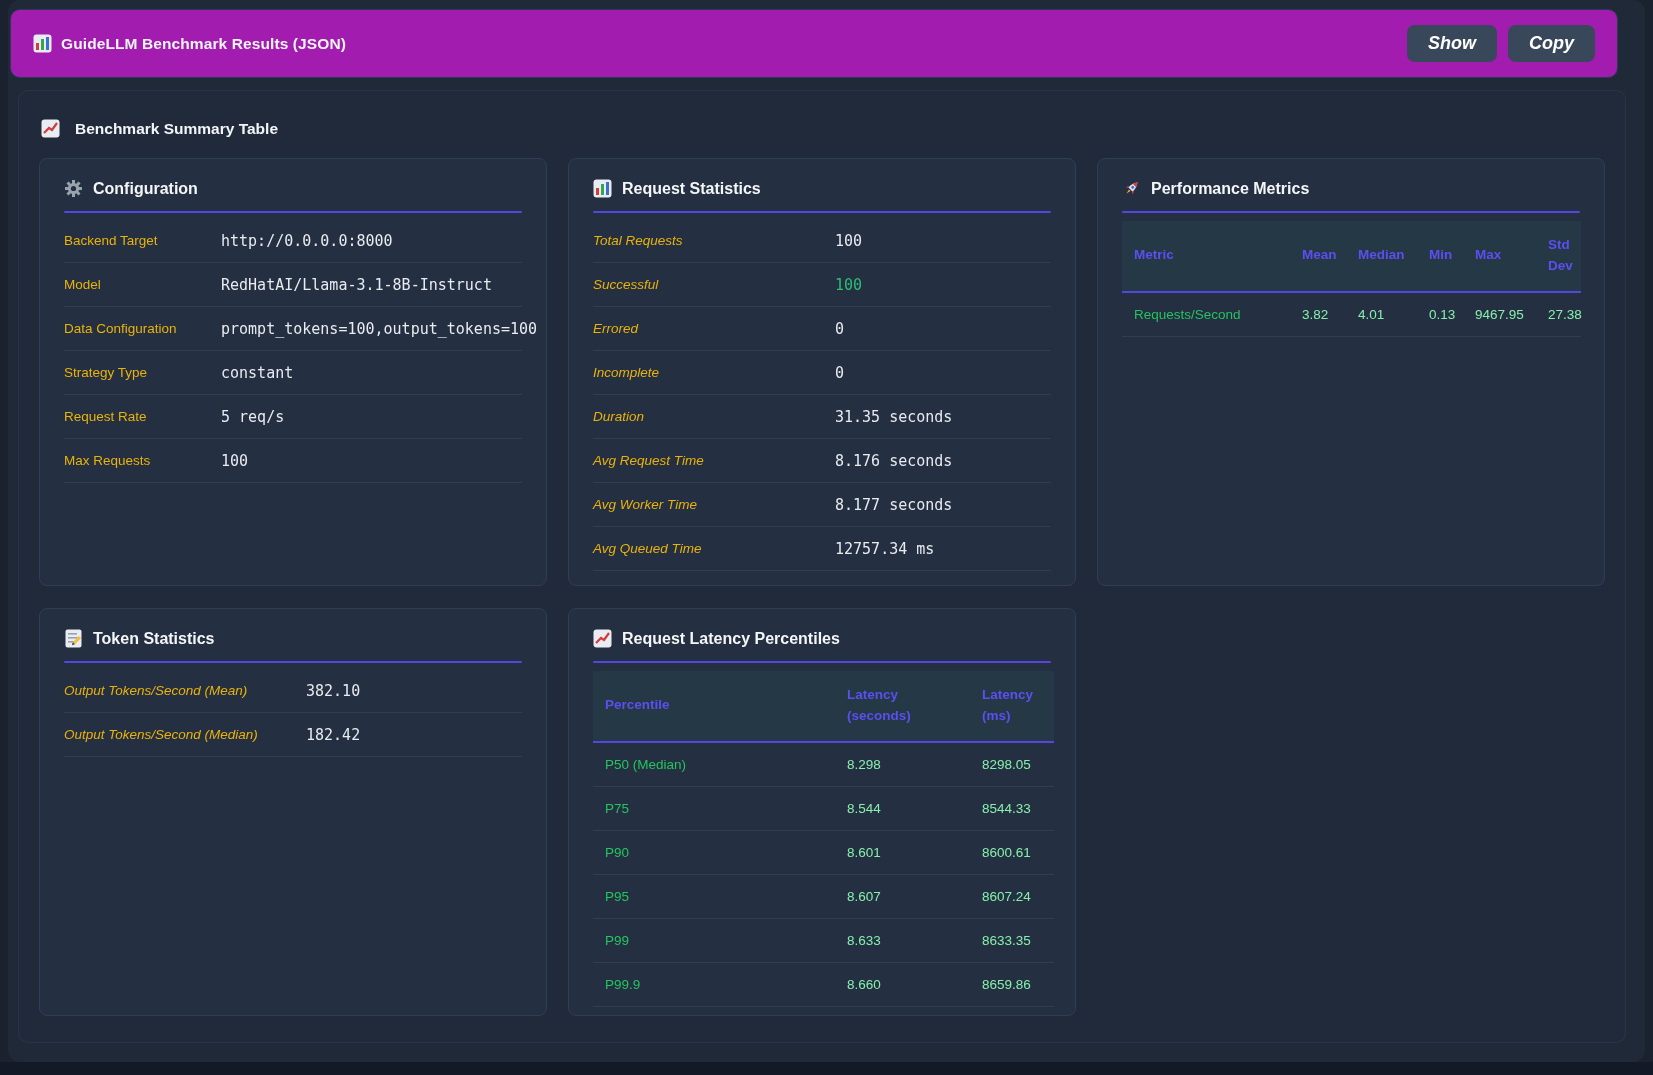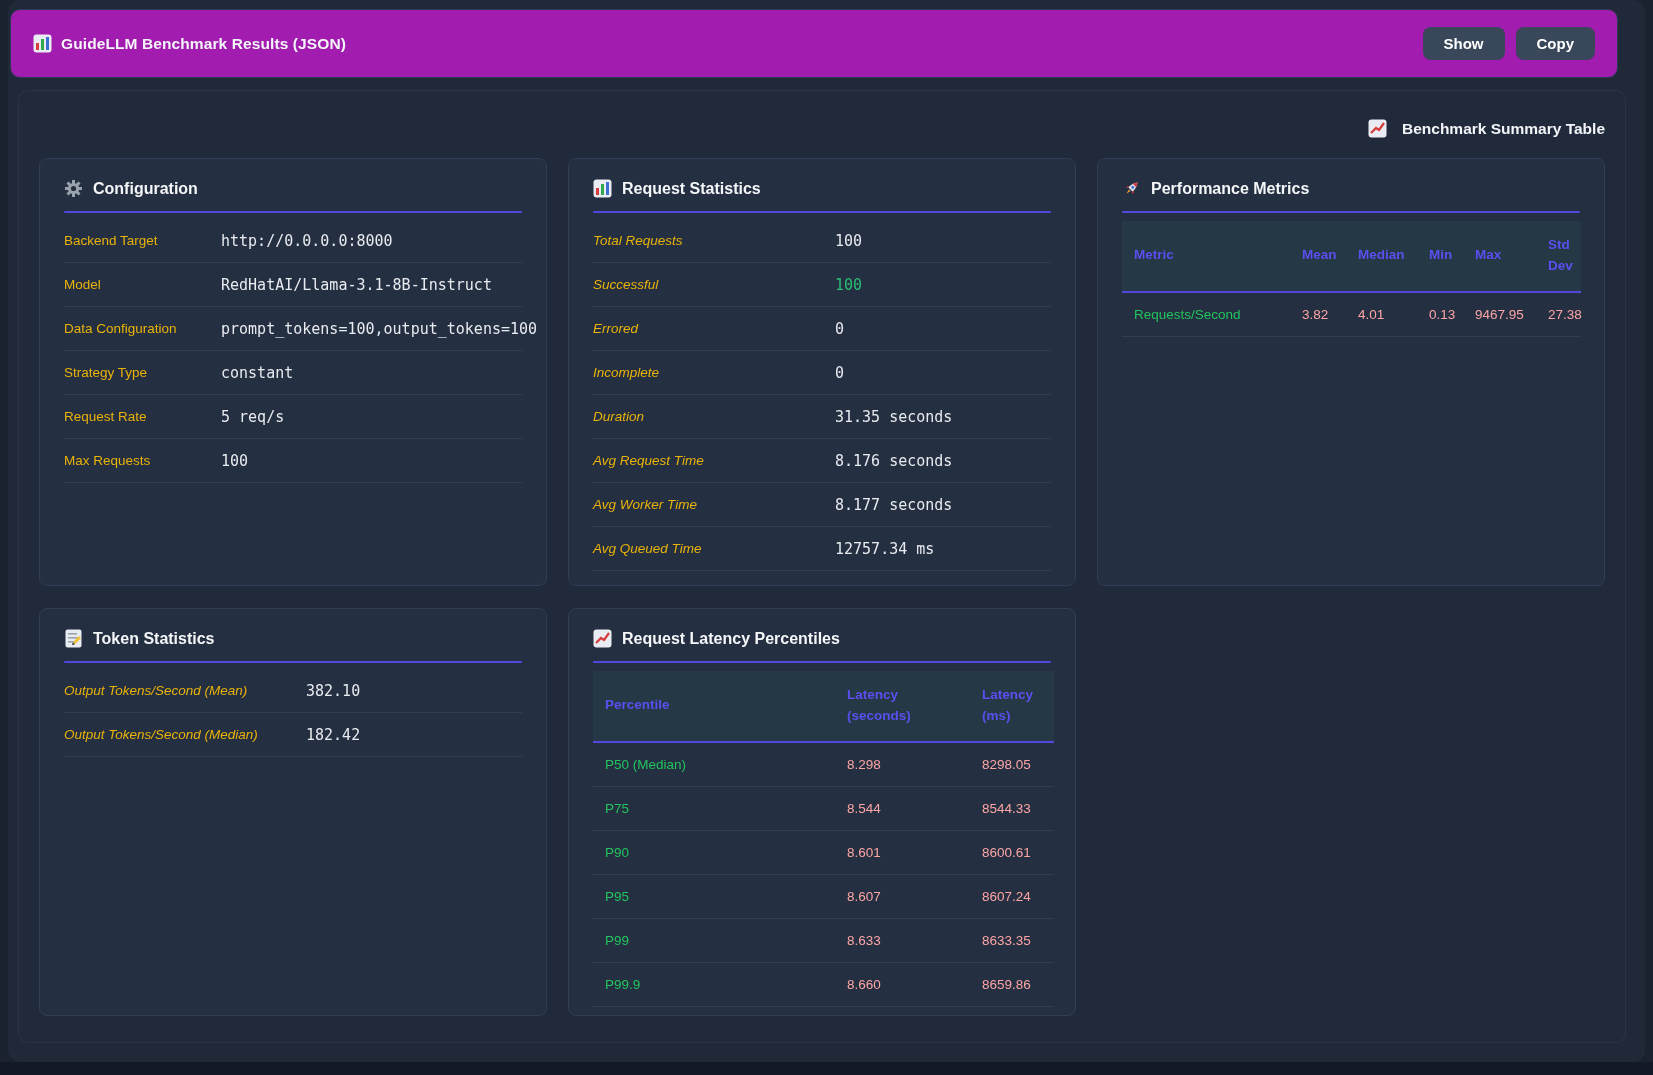--- a/index.html
+++ b/index.html
@@ -21,33 +21,34 @@
   
   .header-bar {
     position:absolute; left:2px; top:9px; width:1608px; height:69px;
     background:#a21caf; border:1px solid #2b3a52; border-radius:10px;
     display:flex; align-items:center; padding:0 22px;
   }
   .app-title { display:flex; align-items:center; gap:9px;
     font-size:15.5px; font-weight:bold; color:#f3f5f8; letter-spacing:.1px; }
   .header-actions { margin-left:auto; display:flex; gap:11px; }
   .btn {
-    background:#384759; color:#ffffff; font-weight:bold; font-size:15px;
+    background:#384759; color:#ffffff; font-weight:bold; font-size:18px;
     border:none; border-radius:8px; padding:8px 21px; cursor:pointer;
     font-family:"Liberation Sans", sans-serif;
+    font-style:italic;
   }
   
   .content {
     position:absolute; left:10px; top:90px; width:1608px; height:953px;
     background:#202a3b; border:1px solid rgba(140,160,190,0.09);
     border-radius:10px; padding:18px 20px 0 20px;
   }
   .section-heading {
     display:flex; align-items:center; gap:15px; margin:10px 0 20px 2px;
-    font-size:15.5px; font-weight:bold; color:#f3f5f8;justify-content:flex-end;
+    font-size:15.5px; font-weight:bold; color:#f3f5f8;
   }
   .grid {
     display:grid; grid-template-columns:repeat(3,1fr);
     grid-template-rows:428px 408px; gap:22px 21px;
   }
   .card {
     background:#242f41; border:1px solid #303d55; border-radius:8px;
     padding:20px 24px; overflow:hidden;
   }
   .card-title { display:flex; align-items:center; gap:10px;
@@ -62,21 +63,21 @@
   .kv-value { font-family:"DejaVu Sans Mono", monospace; font-size:15px; color:#e8ebef; }
   .kv-value.success { color:#2abe76; }
   
   table { width:100%; border-collapse:collapse; table-layout:fixed; margin-top:8px; }
   thead th {
     background:#243845; color:#5b4ff0; font-size:13.5px; font-weight:bold;
     text-align:left; padding:14px 6px 14px 12px; line-height:1.55;
     border-bottom:2px solid #5646e0;
   }
   tbody td {
-    font-size:13.5px; padding:14px 6px 14px 12px; color:#fca5a5;
+    font-size:13.5px; padding:14px 6px 14px 12px; color:#86efac;
     border-bottom:1px solid rgba(148,163,184,0.13);
   }
   tbody td.dim { color:#22c55e; }
   
   .icon { display:inline-flex; width:19px; height:19px; flex:0 0 auto; }
   .icon svg { width:100%; height:100%; }
 </style>
 </head>
 <body>
 

